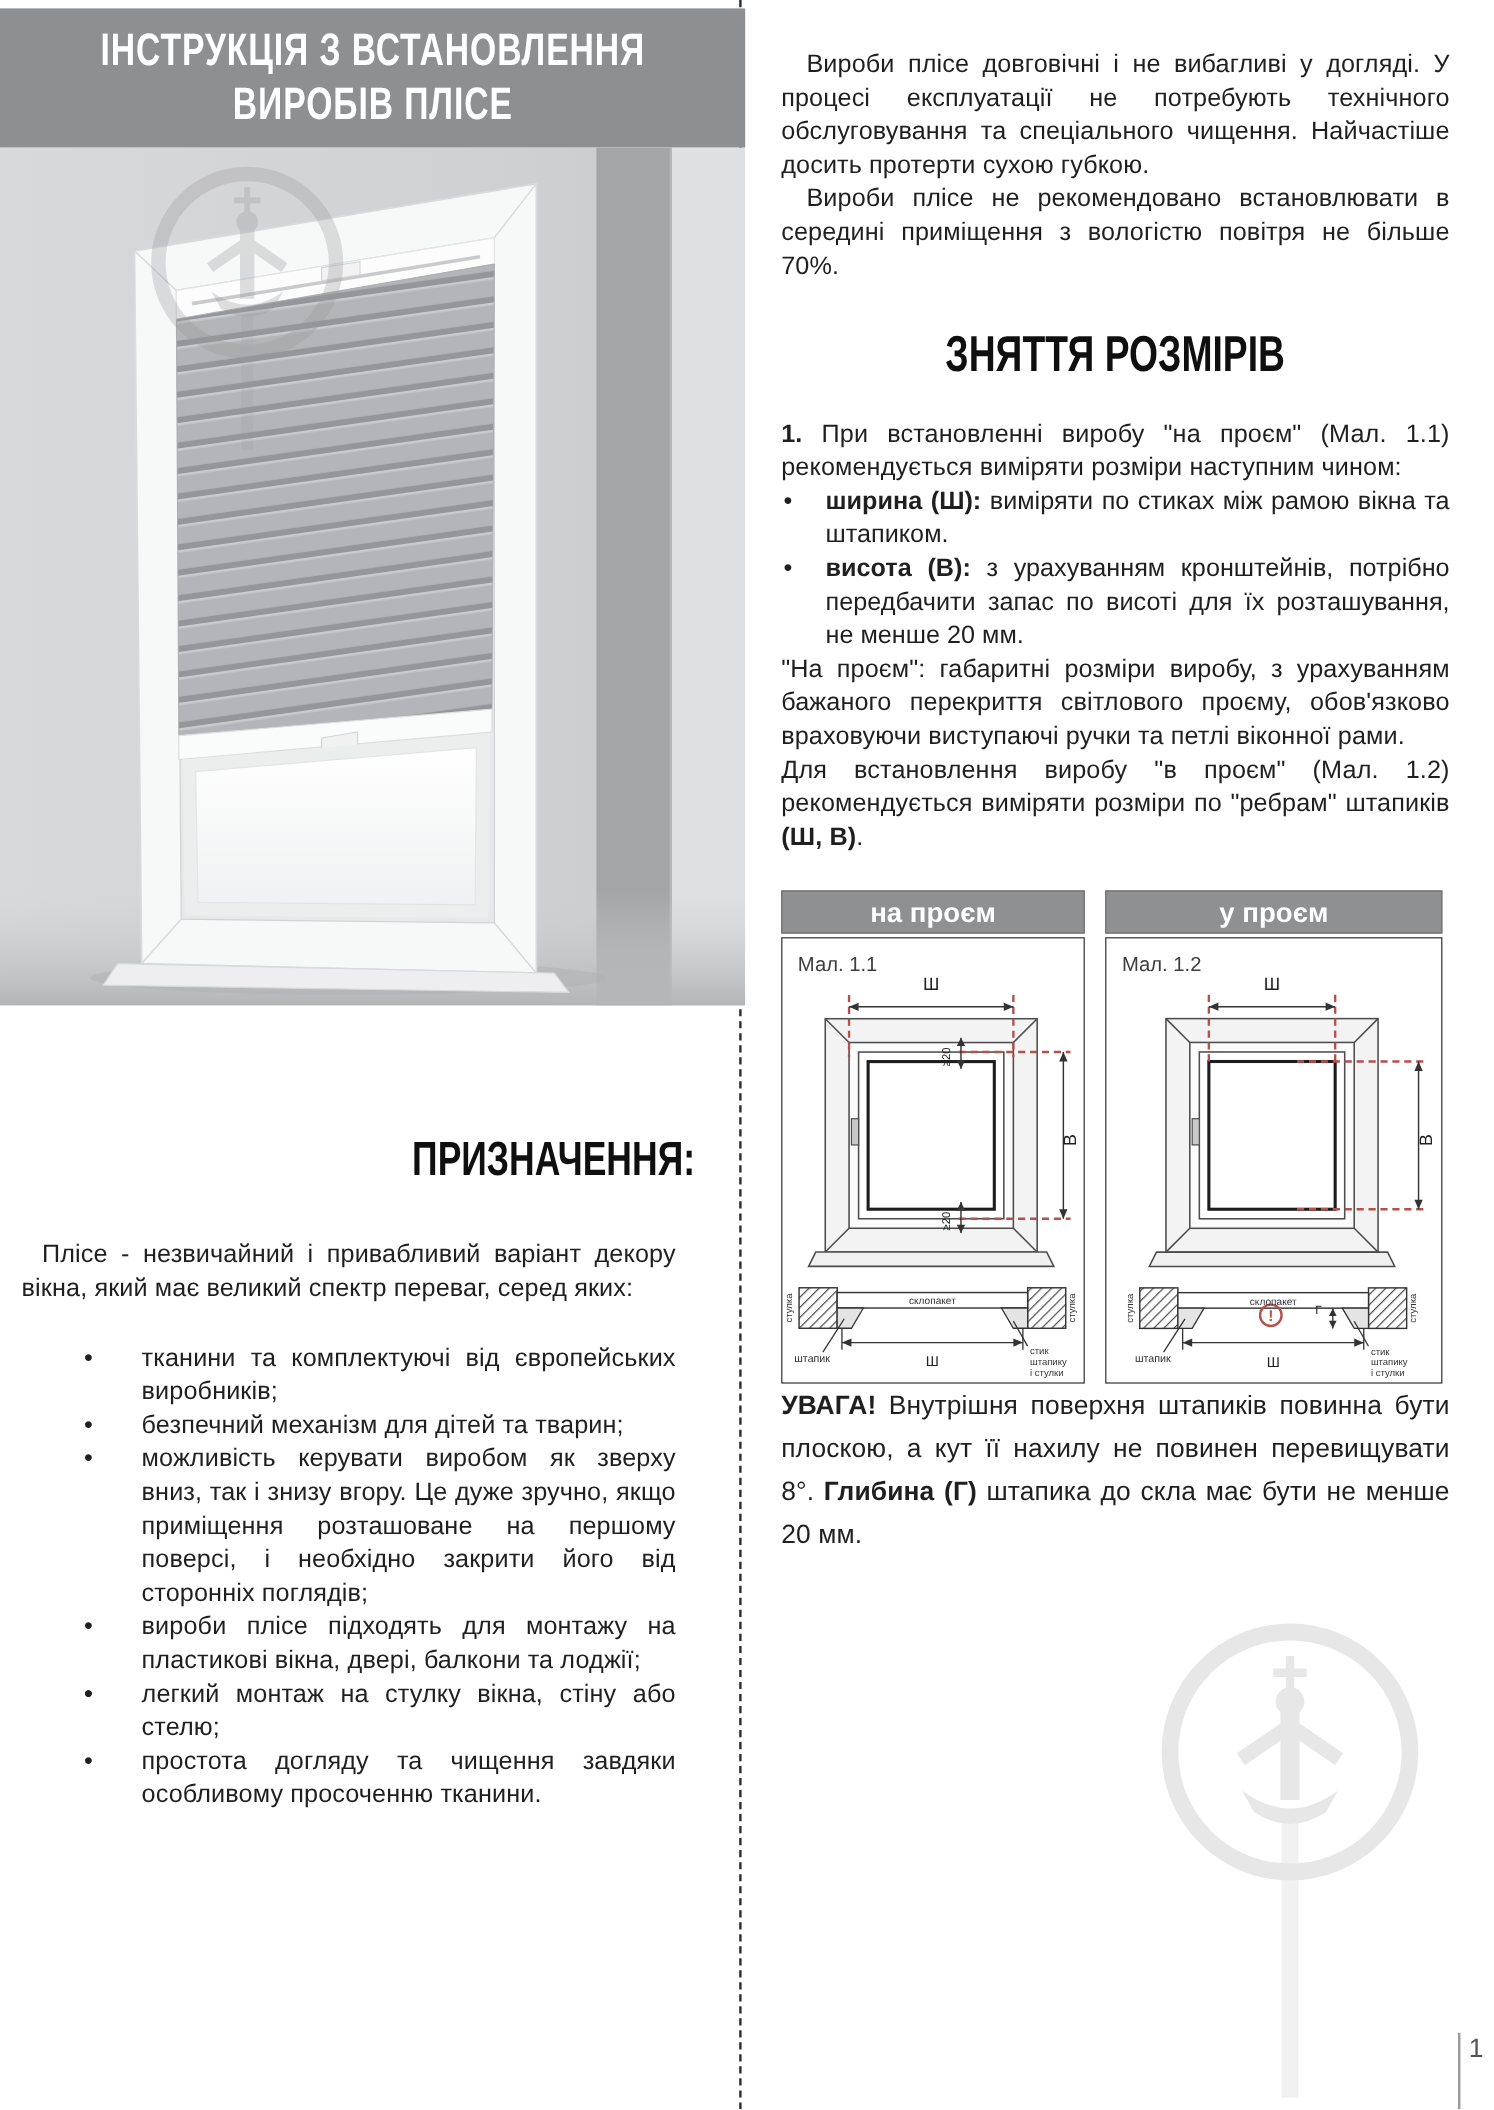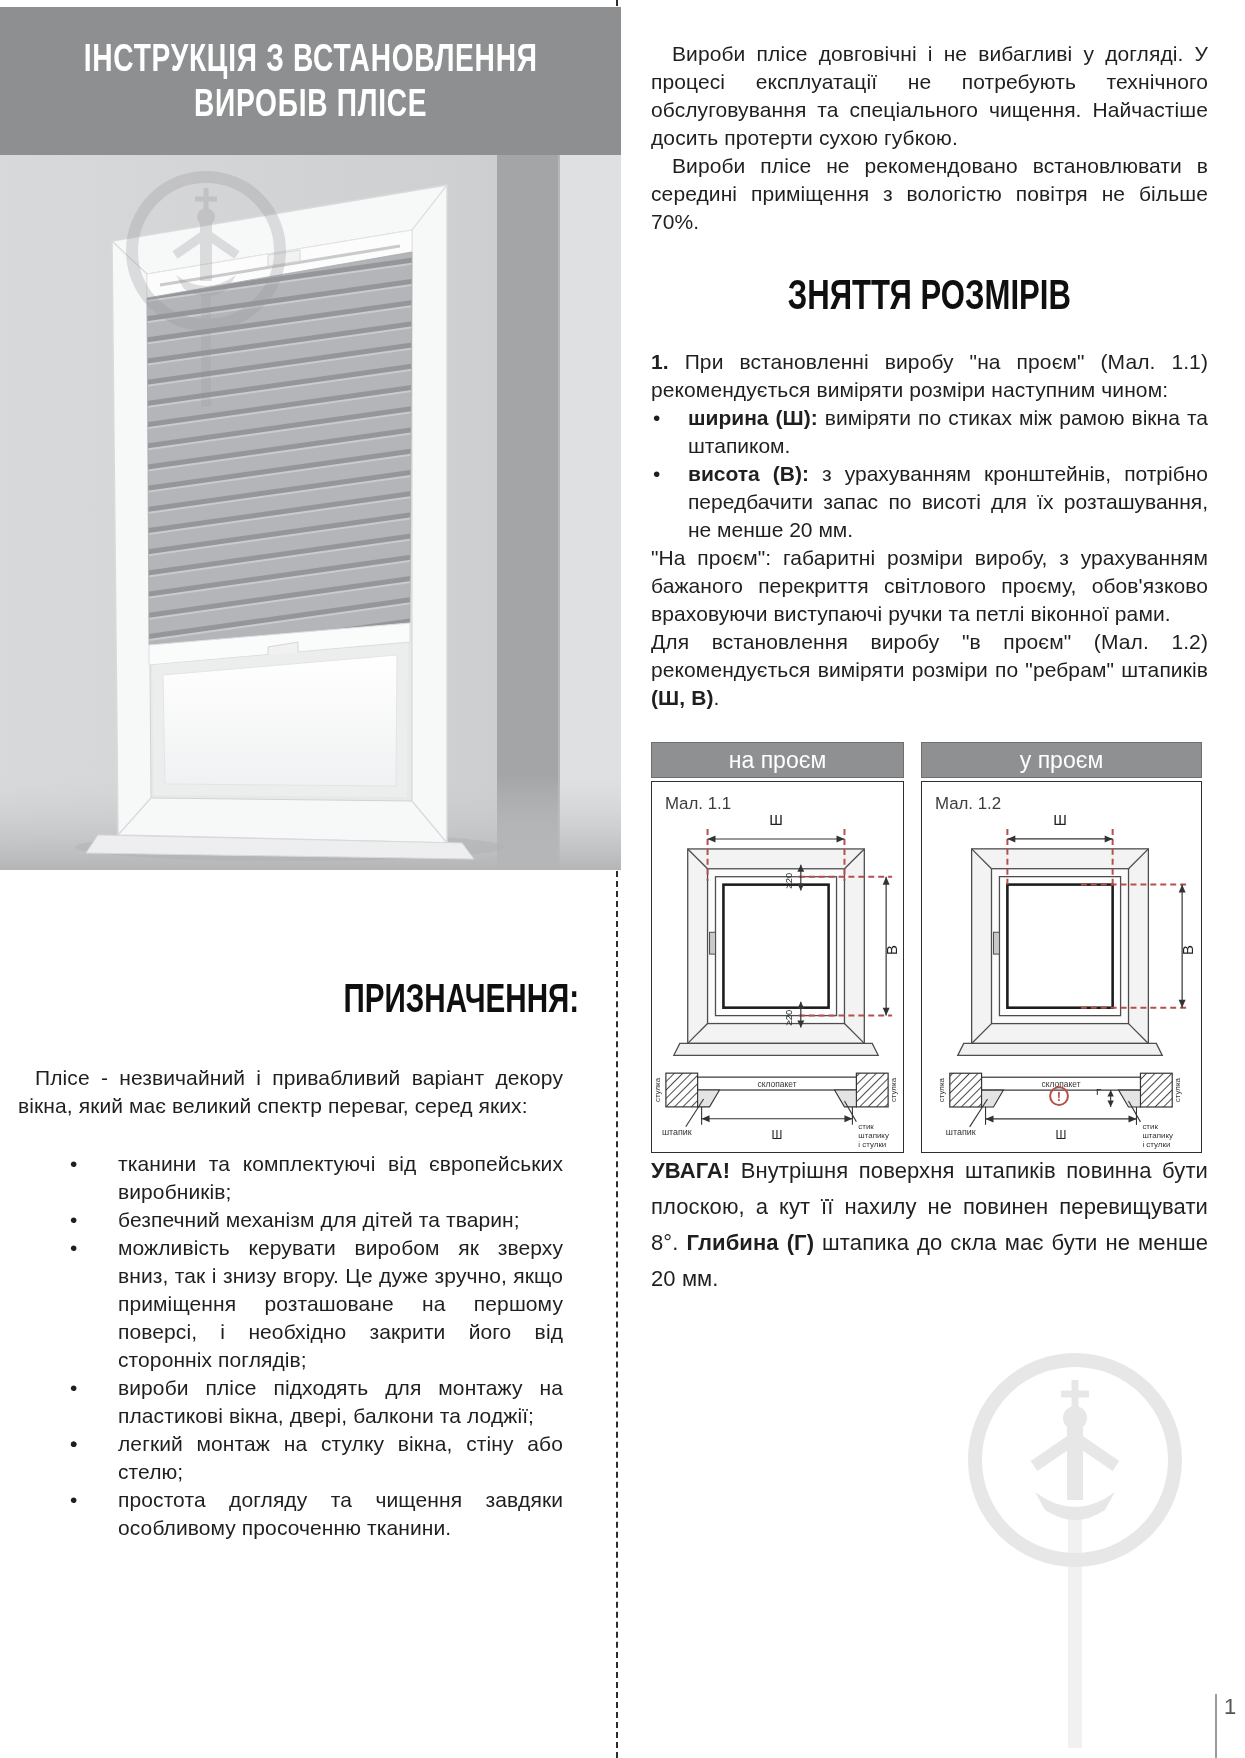--- a/index.html
+++ b/index.html
@@ -8,21 +8,21 @@
     font-family:"Liberation Sans",sans-serif;color:#1f1f1f;
   }
   #page{position:relative;width:1245px;height:1758px;overflow:hidden;background:#fff;}
 
   
   .divider{position:absolute;left:616px;top:0;height:1758px;width:0;
     border-left:2px dashed #2c2c2c;z-index:2;}
 
   
   .lcol{position:absolute;left:0;top:0;width:621px;z-index:3;}
-  .lheader{margin-top:7px;height:148px;background:#8e8f91;color:#fff;
+  .lheader{margin-top:7px;height:116px;background:#8e8f91;color:#fff;
     display:flex;flex-direction:column;justify-content:center;align-items:center;}
   .lheader .line{line-height:45px;font-size:38px;font-weight:700;letter-spacing:1px;}
   .cond{display:inline-block;transform:scaleX(0.74);transform-origin:50% 50%;white-space:nowrap;font-weight:700;}
   .photo{height:715px;line-height:0;}
   .photo svg{display:block;}
   .purpose-title{margin-top:106px;text-align:right;font-size:40px;color:#0f0f0f;line-height:44px;}
   .lbody{margin-top:44px;padding:0 58px 0 18px;font-size:21px;line-height:28px;text-align:justify;letter-spacing:.1px;}
   .lbody p{margin:0;text-indent:17px;}
   ul.features{list-style:none;margin:30px 0 0 0;padding:0;}
   ul.features li{position:relative;padding-left:100px;margin:0;text-align:justify;}
@@ -38,21 +38,21 @@
   .sizes-title{margin-top:36px;margin-bottom:30px;text-align:center;font-size:42px;color:#0f0f0f;line-height:46px;}
   .b{font-weight:700;}
   ul.measure{list-style:none;margin:0;padding:0;}
   ul.measure li{position:relative;padding-left:37px;margin:0;font-size:21px;line-height:28px;text-align:justify;}
   ul.measure li .marker{position:absolute;left:2px;top:0;}
 
   .panels{display:flex;margin-top:30px;}
   .panel1{width:253px;margin-right:17px;}
   .panel2{width:281px;}
   .panel-h{height:34px;line-height:34px;background:#8f9092;border:1px solid #6e6e6e;
-    color:#fff;font-weight:400;font-size:23px;text-align:center;}
+    color:#fff;font-weight:700;font-size:23px;text-align:center;}
   .panel-b{margin-top:3px;border:1.5px solid #2f2f2f;height:370px;background:transparent;line-height:0;}
   .panel-b svg{display:block;width:100%;height:100%;}
   svg text{font-family:"Liberation Sans",sans-serif;}
 
   .attention{margin-top:38px;}
   .rcol p.attention{line-height:36px;font-size:22px;}
 
   
   .pagenum{position:absolute;left:1215px;top:1694px;height:64px;z-index:3;
     border-left:2px solid #9a9a9a;padding-left:7px;font-size:22px;color:#555;}

